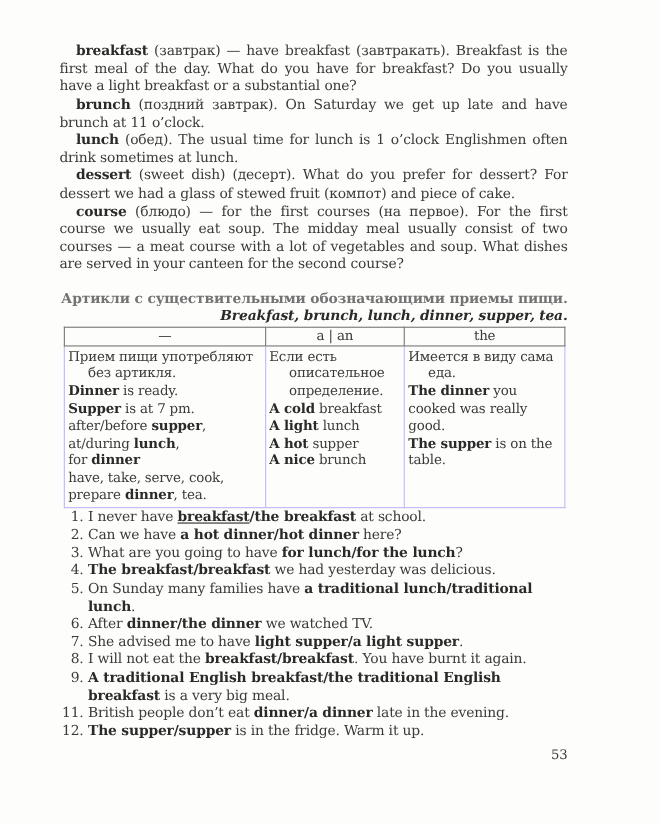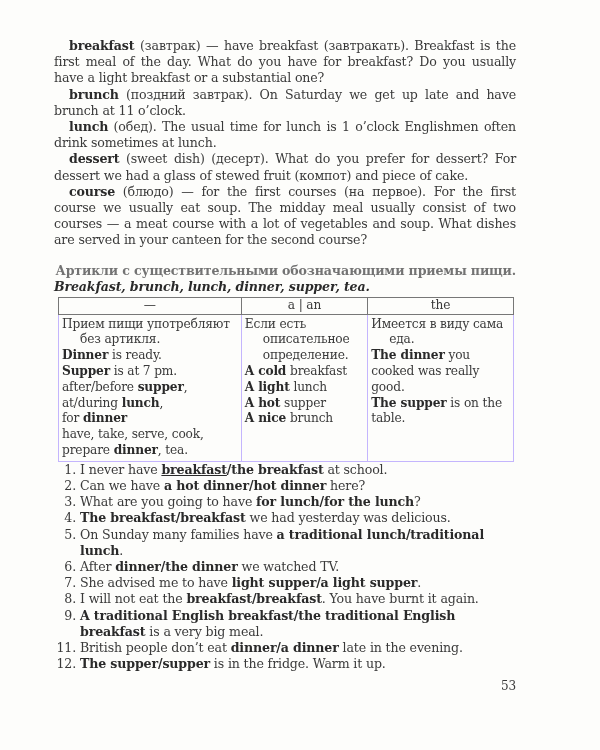--- a/index.html
+++ b/index.html
@@ -19,21 +19,21 @@
     line-height: 16.2px;
     letter-spacing: -0.15px;
   }
   .para { margin: 0; text-align: justify; text-indent: 15px; }
   b { font-weight: bold; color: #2a2a2a; text-align: center; }
   .tbl-title {
     text-align: right; font-weight: bold; margin-top: 14px;
     font-size: 12.6px; line-height: 16px; color: #737373;
   }
   .tbl-subtitle {
-    text-align: left; font-style: italic; font-weight: bold;
+    text-align: right; font-style: italic; font-weight: bold;
     font-size: 12.6px; line-height: 16px; color: #2a2a2a;
   }
   table.grammar {
     border-collapse: collapse;
     margin-top: 2px;
     margin-left: 4px;
     width: 456px;
     font-size: 12.2px; line-height: 15.8px;
   }
   table.grammar th {

